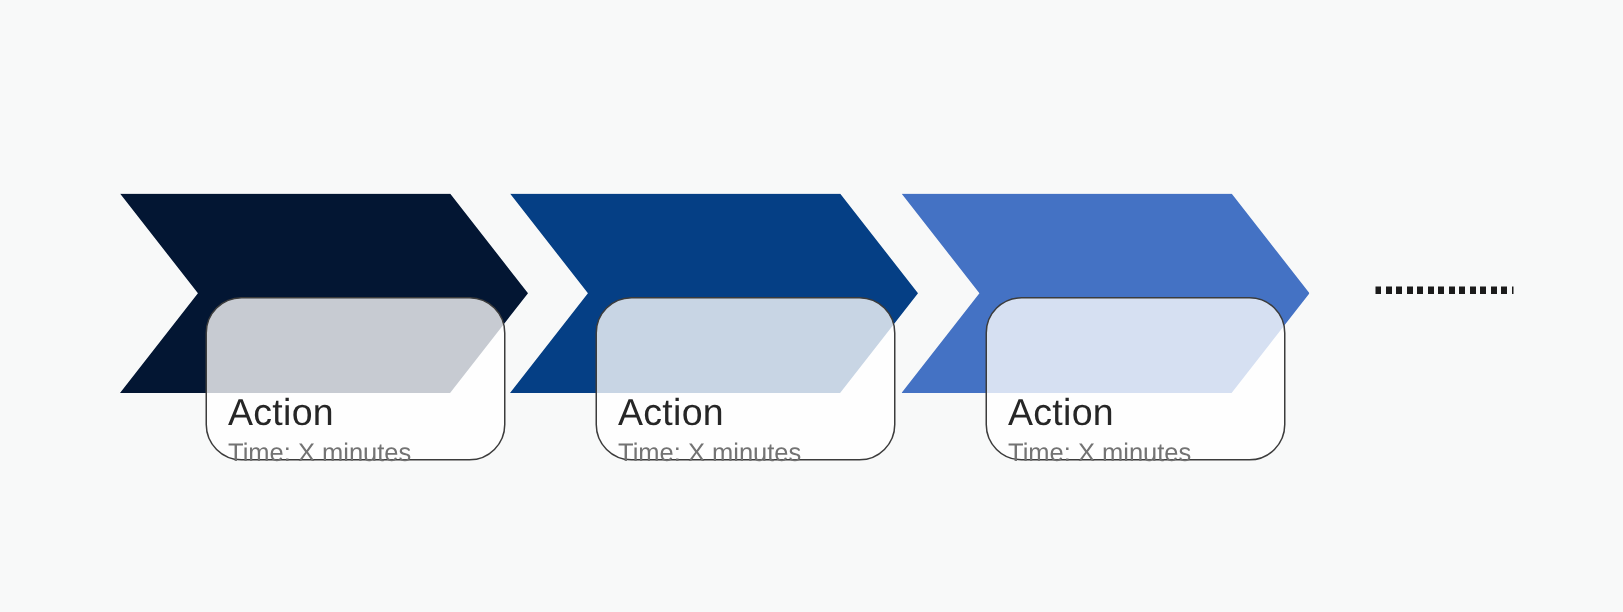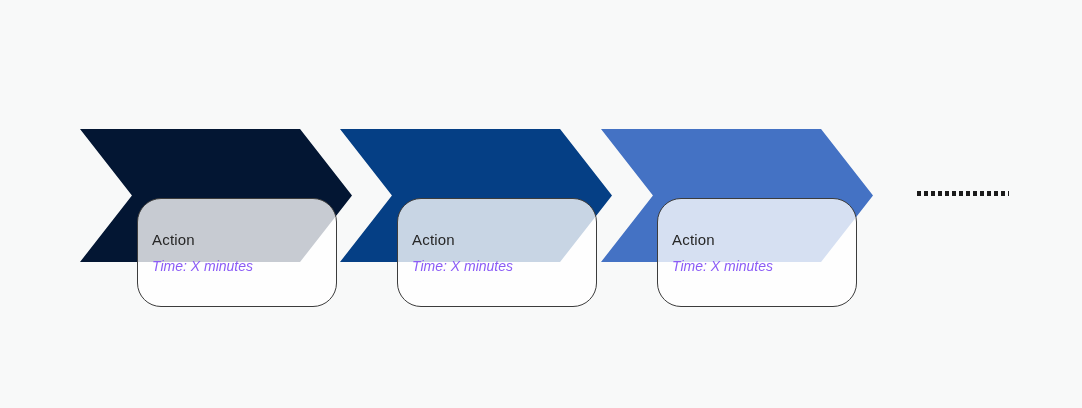--- a/index.html
+++ b/index.html
@@ -31,30 +31,30 @@
     border-radius: 24px;
     box-sizing: border-box;
     padding: 27px 14px 0 14px;
     z-index: 2;
   }
   .card.k1 { left: 137px; }
   .card.k2 { left: 397px; }
   .card.k3 { left: 657px; }
 
   .card .title {
-    font-size: 15px;
+    font-size: 25px;
     line-height: 27px;
     color: #262626;
     letter-spacing: 0.2px;
+    margin-top: 36px;
   }
   .card .time {
-    font-size: 14px;
+    font-size: 17px;
     line-height: 26px;
-    color: #8b5cf6;
-    font-style: italic;
+    color: #737373;
   }
 
   .dots {
     position: absolute;
     left: 917px; top: 191px;
     width: 92px; height: 5px;
     background: repeating-linear-gradient(
       to right,
       #1B1B1B 0px, #1B1B1B 4px,
       transparent 4px, transparent 7px

